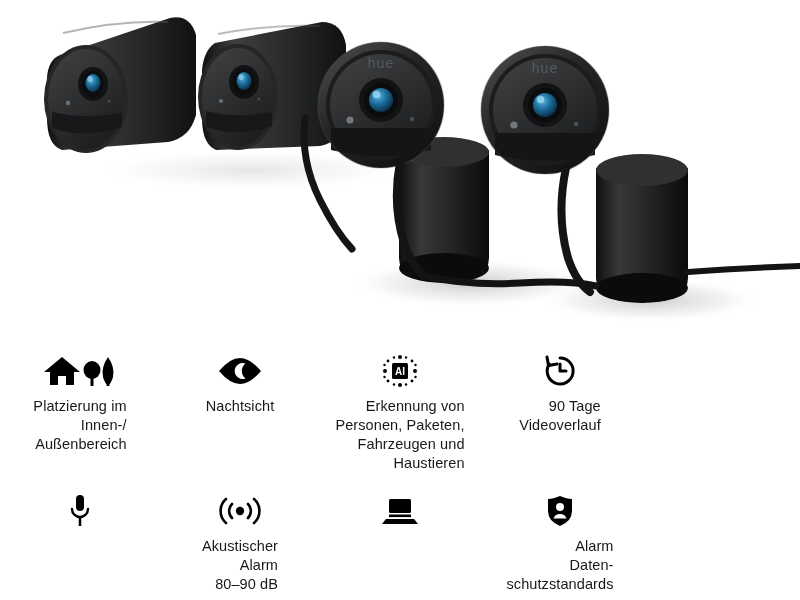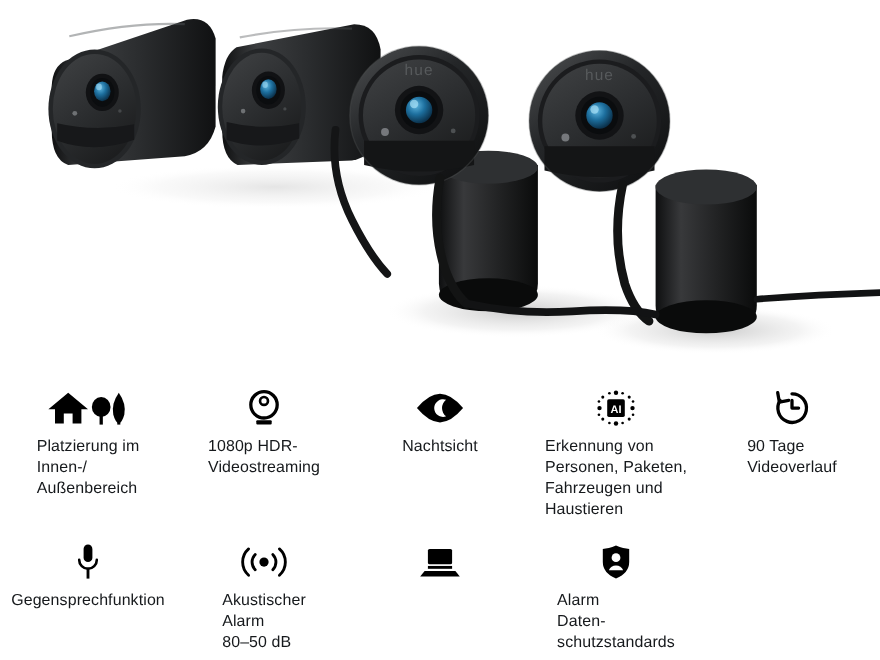--- a/index.html
+++ b/index.html
@@ -57,21 +57,21 @@
     display: flex;
     align-items: center;
     justify-content: center;
     margin-bottom: 9px;
   }
   .feature-icon svg { display: block; }
   .feature-label {
     font-size: 14.5px;
     line-height: 19px;
     color: #16191c;
-    text-align: left;
+    text-align: right;
     letter-spacing: .1px;
     max-width: 158px;
     white-space: pre-line;
   }
 </style>
 </head>
 <body>
 
 <div id="product-photo">
   <svg width="800" height="330" viewBox="0 0 800 330" xmlns="http://www.w3.org/2000/svg">
@@ -212,31 +212,20 @@
           <rect x="48.5" y="20" width="3" height="11" fill="#000"></rect>
           <path d="M66 2 Q73 12 71 22 Q69 29 66 30 Q63 29 61 22 Q59 12 66 2 Z" fill="#000"></path>
           <rect x="64.6" y="20" width="2.8" height="11" fill="#000"></rect>
         </svg>
       </div>
       <div class="feature-label">Platzierung im
 Innen-/
 Außenbereich</div>
     </div>
 
-    <div class="feature-cell">
-      <div class="feature-icon">
-        <svg width="36" height="34" viewBox="0 0 36 34">
-          <circle cx="18" cy="14" r="12" fill="none" stroke="#000" stroke-width="3"></circle>
-          <circle cx="18" cy="10.5" r="3.6" fill="none" stroke="#000" stroke-width="2.4"></circle>
-          <rect x="11" y="28" width="14" height="4" rx="1" fill="#000"></rect>
-        </svg>
-      </div>
-      <div class="feature-label">1080p HDR-
-Videostreaming</div>
-    </div>
 
     <div class="feature-cell">
       <div class="feature-icon">
         <svg width="46" height="30" viewBox="0 0 46 30">
           <path d="M2 15 Q13 2 23 2 Q33 2 44 15 Q33 28 23 28 Q13 28 2 15 Z" fill="#000"></path>
           <path d="M28.5 7.5 A8 8 0 1 0 28.5 22.5 A9.5 9.5 0 0 1 28.5 7.5 Z" fill="#fff"></path>
         </svg>
       </div>
       <div class="feature-label">Nachtsicht</div>
     </div>
@@ -286,36 +275,35 @@
   <div class="feature-row row-2">
 
     <div class="feature-cell">
       <div class="feature-icon">
         <svg width="24" height="34" viewBox="0 0 24 34">
           <rect x="8" y="1" width="8" height="16" rx="4" fill="#000"></rect>
           <path d="M4 15 A8 8 0 0 0 20 15" fill="none" stroke="#000" stroke-width="2.4" stroke-linecap="round"></path>
           <rect x="10.7" y="22" width="2.6" height="10" fill="#000"></rect>
         </svg>
       </div>
-      <div class="feature-label">Gegensprechfunktion</div>
     </div>
 
     <div class="feature-cell">
       <div class="feature-icon">
         <svg width="48" height="30" viewBox="0 0 48 30">
           <circle cx="24" cy="15" r="4.2" fill="#000"></circle>
           <path d="M16 8 A10 10 0 0 0 16 22" fill="none" stroke="#000" stroke-width="2.6" stroke-linecap="round"></path>
           <path d="M32 8 A10 10 0 0 1 32 22" fill="none" stroke="#000" stroke-width="2.6" stroke-linecap="round"></path>
           <path d="M10 3 A16 16 0 0 0 10 27" fill="none" stroke="#000" stroke-width="2.6" stroke-linecap="round"></path>
           <path d="M38 3 A16 16 0 0 1 38 27" fill="none" stroke="#000" stroke-width="2.6" stroke-linecap="round"></path>
         </svg>
       </div>
       <div class="feature-label">Akustischer
 Alarm
-80–50 dB</div>
+80–90 dB</div>
     </div>
 
 
     <div class="feature-cell">
       <div class="feature-icon">
         <svg width="40" height="30" viewBox="0 0 40 30">
           <rect x="9" y="3" width="22" height="14" rx="1.5" fill="#000"></rect>
           <rect x="9" y="18.5" width="22" height="2.6" fill="#000"></rect>
           <path d="M6 23 L34 23 L38 28 L2 28 Z" fill="#000"></path>
         </svg>

